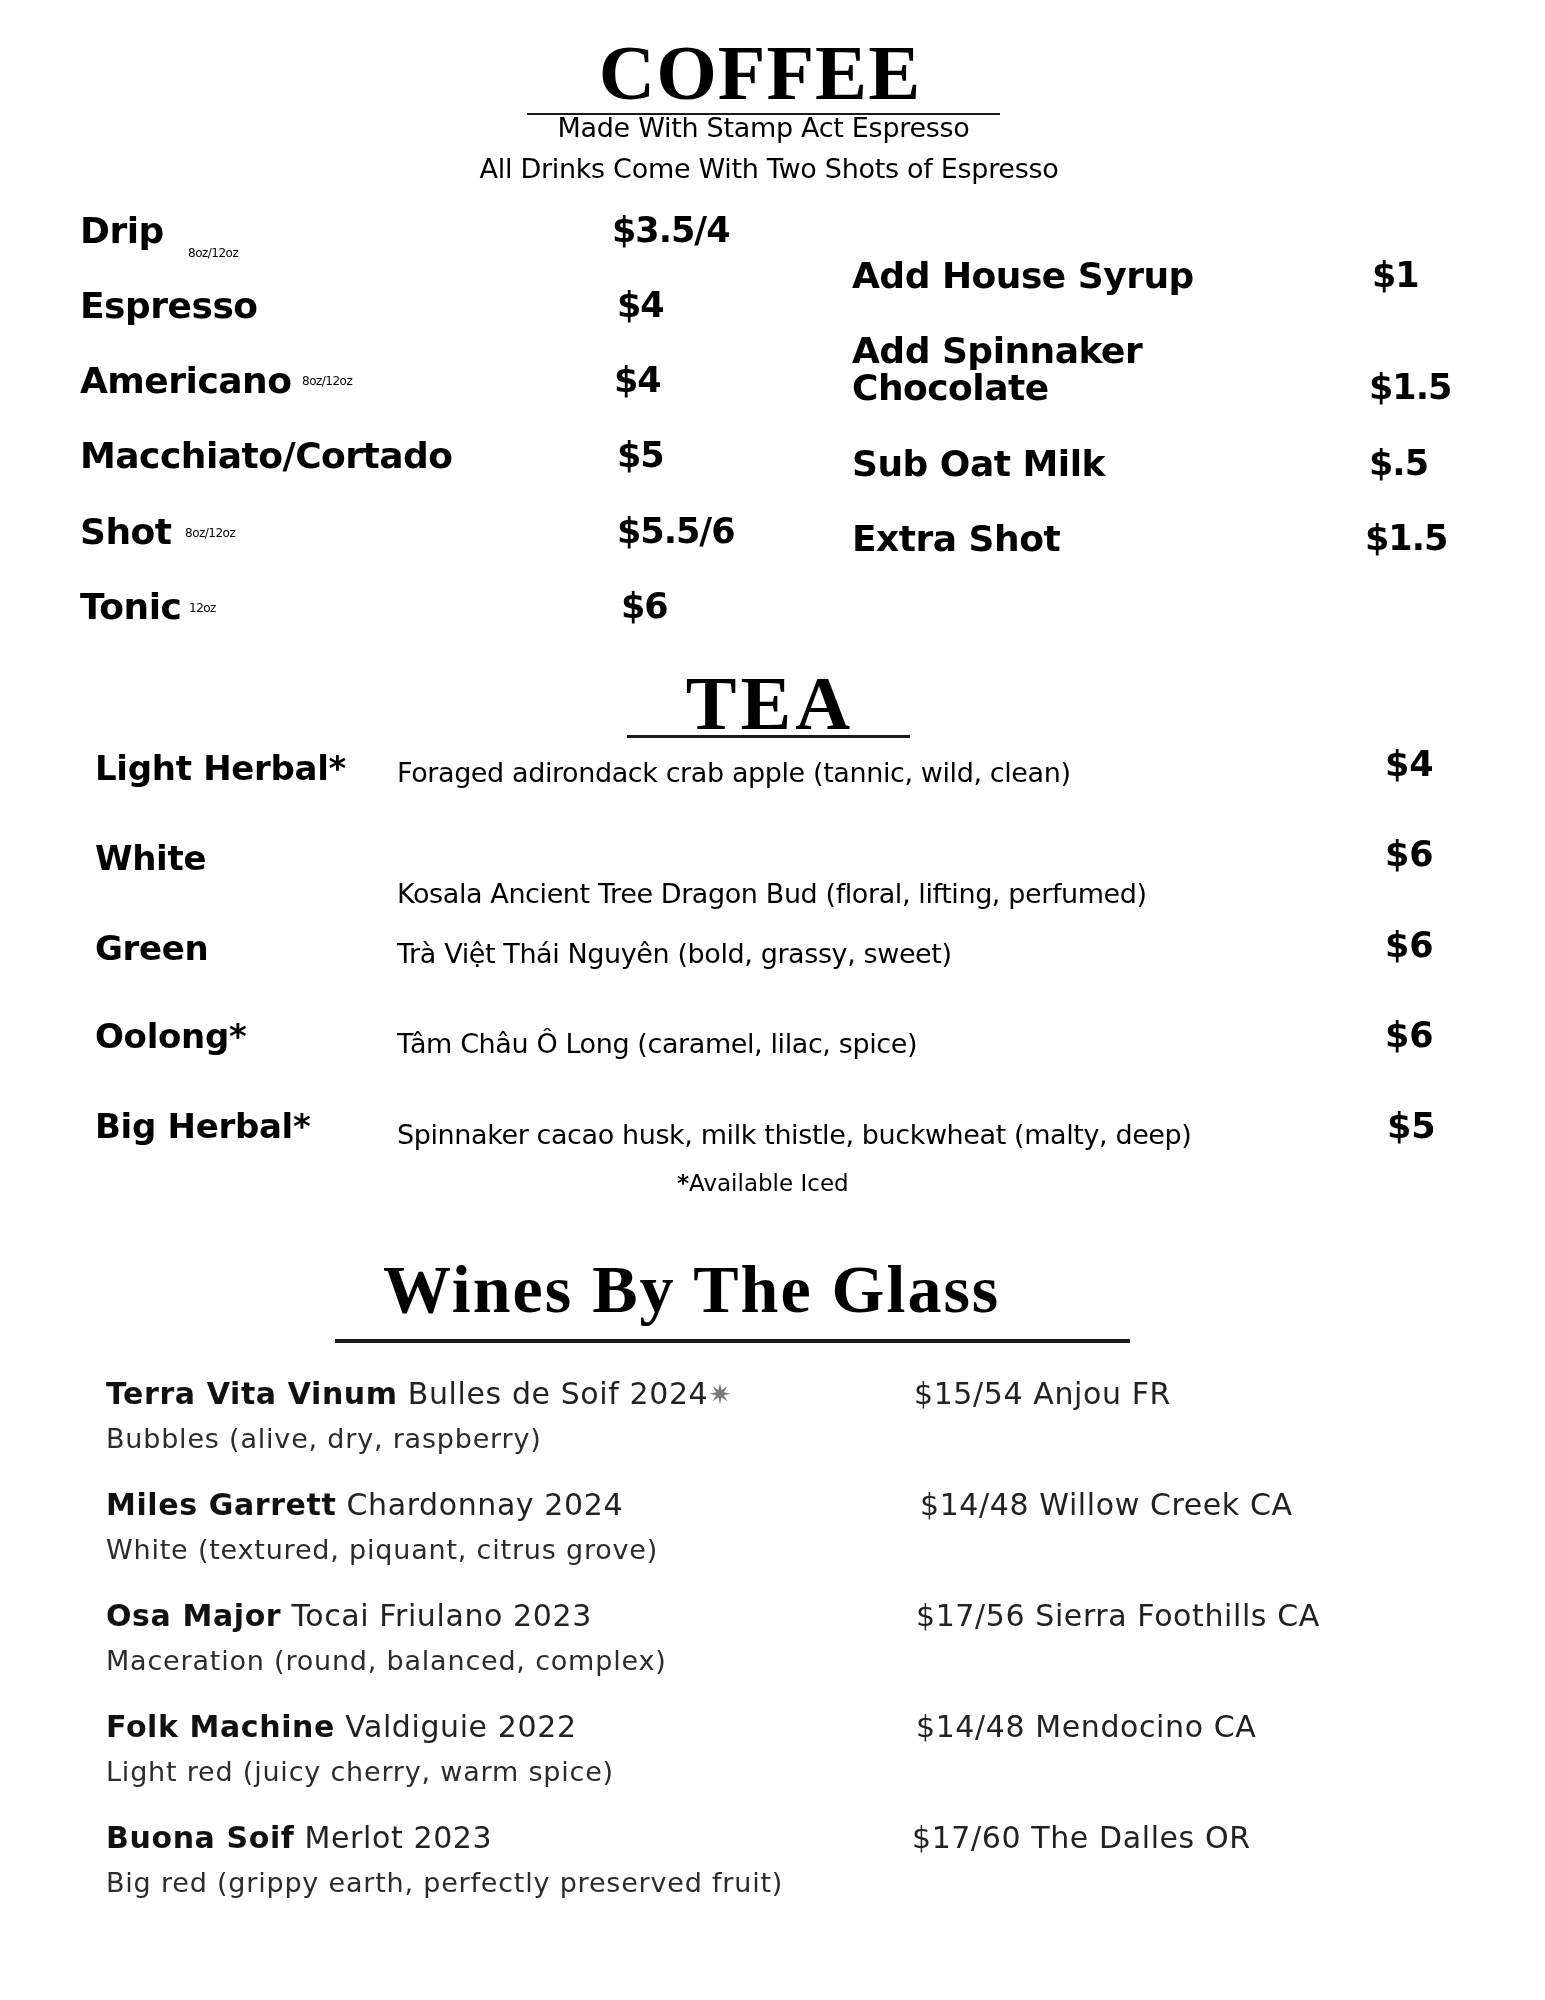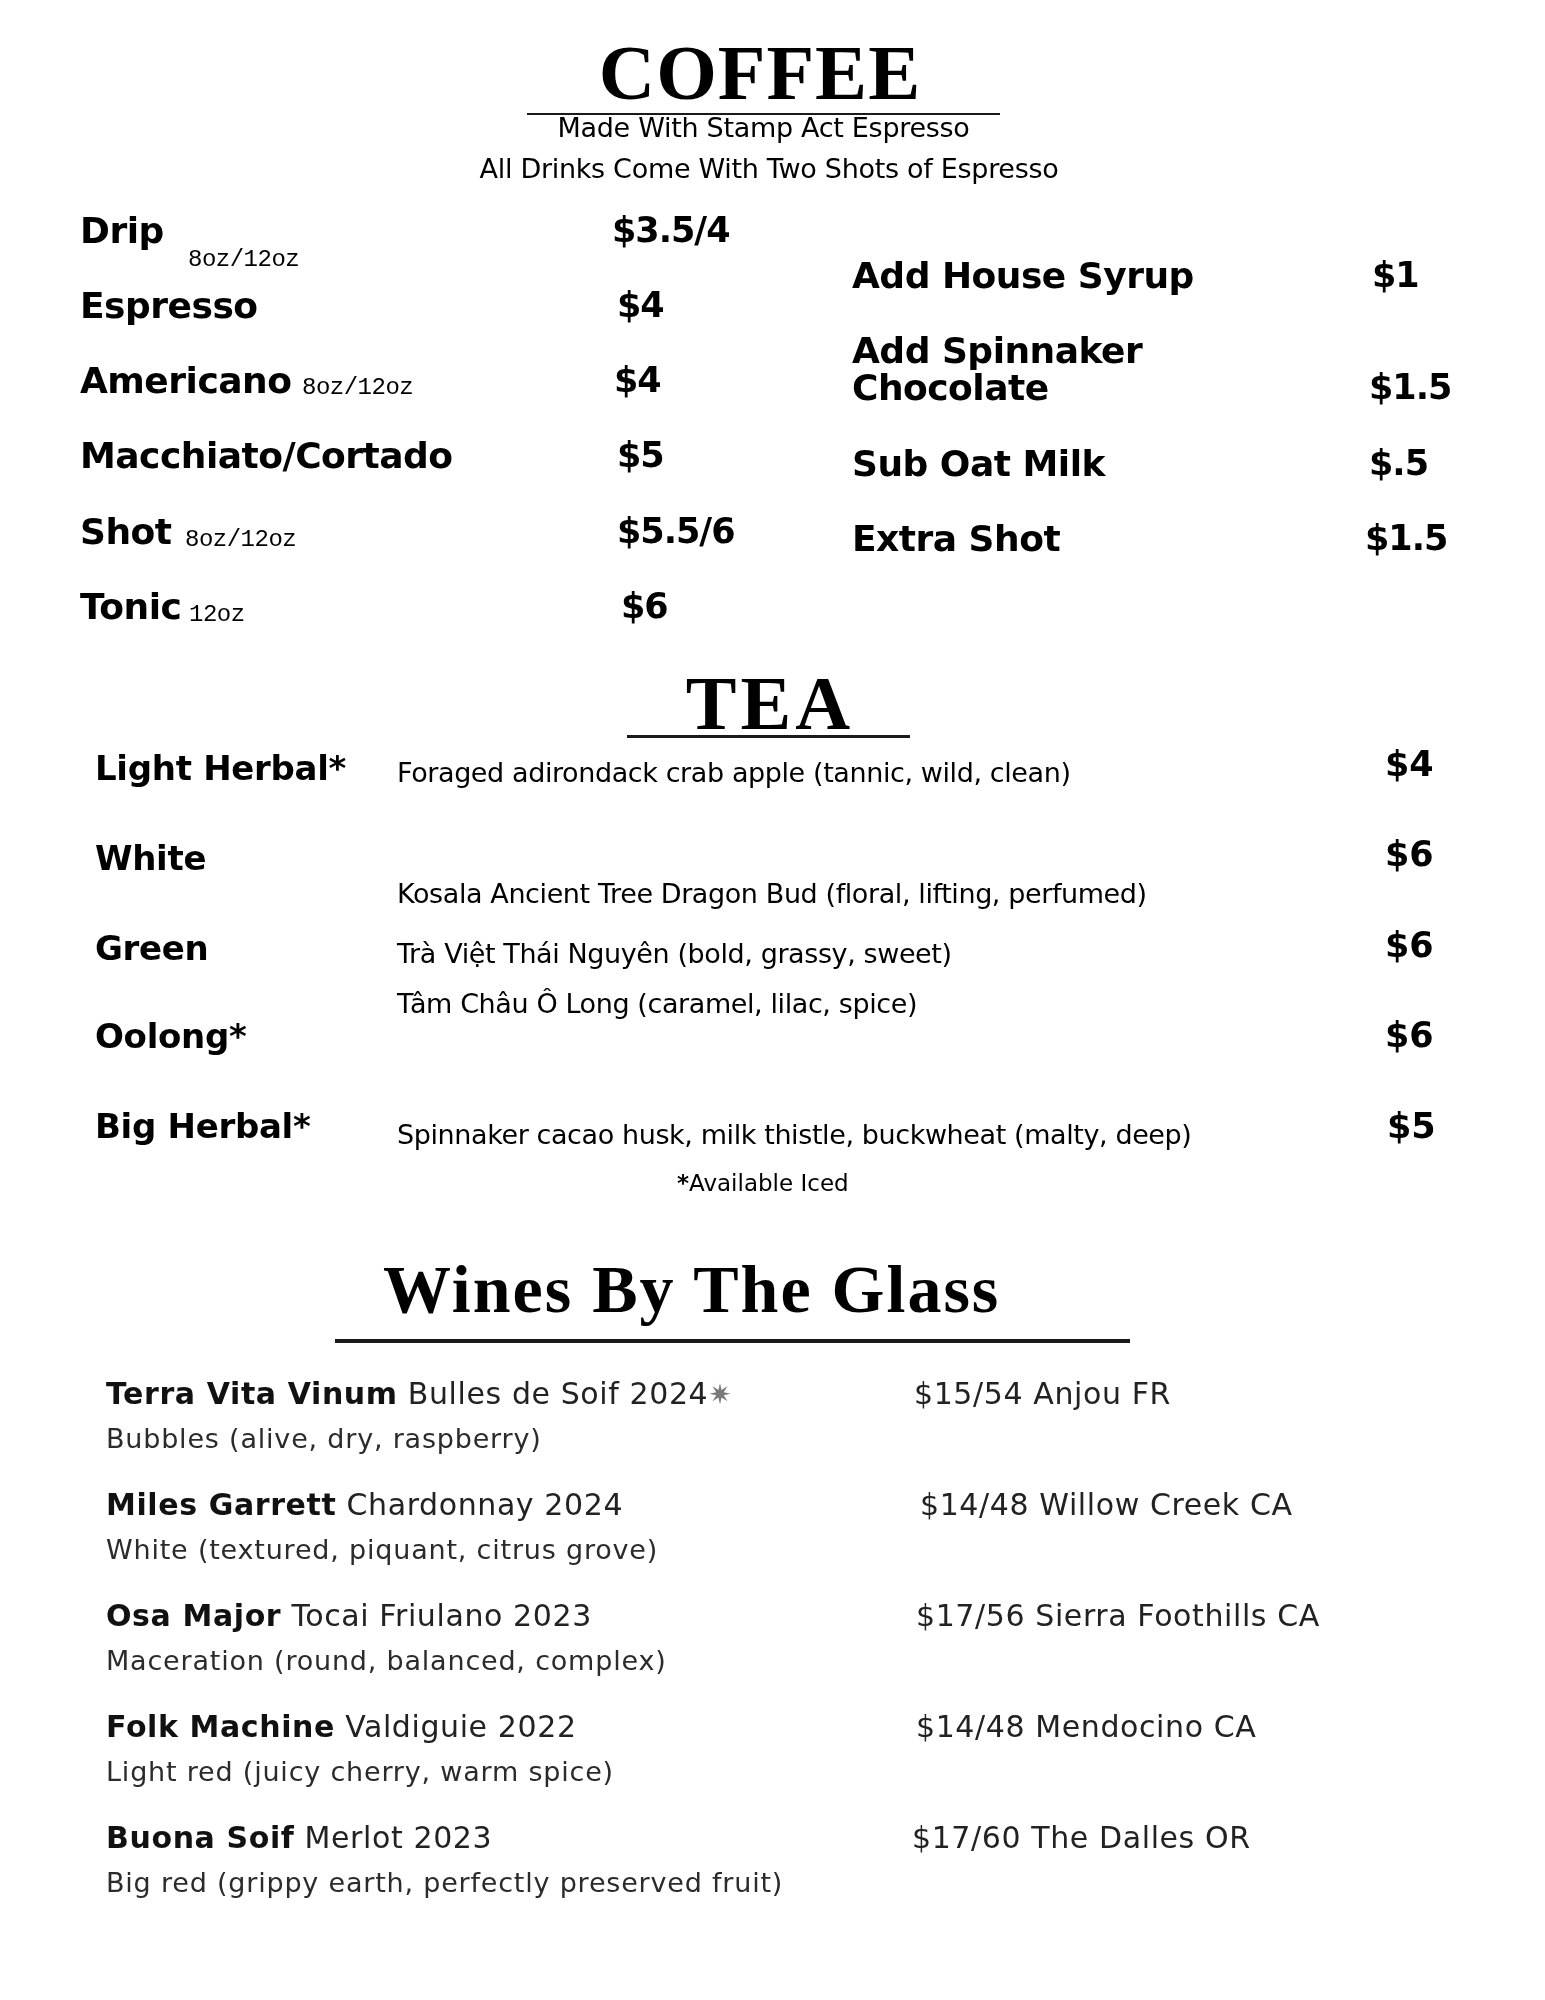--- a/index.html
+++ b/index.html
@@ -3,21 +3,21 @@
   <meta charset="utf-8">
   <style>
     html, body { margin: 0; padding: 0; background: #ffffff; }
     body { width: 1545px; height: 2000px; position: relative; overflow: hidden; color: #000; font-family: "DejaVu Sans", sans-serif; }
     .abs { position: absolute; white-space: nowrap; }
     .serif-title { font-family: "Liberation Serif", "DejaVu Serif", serif; font-weight: bold; }
     .rule { position: absolute; height: 3px; background: #1a1a1a; }
     .b { font-family: "DejaVu Sans", sans-serif; font-weight: bold; }
     .r { font-family: "DejaVu Sans", sans-serif; font-weight: normal; }
     .coffee-name { font-size: 36px; font-weight: bold; letter-spacing: -0.5px; }
-    .size-note { font-size: 24px; font-weight: normal; letter-spacing: -0.5px; font-family: Liberation Mono, monospace; }
+    .size-note { font-size: 12px; font-weight: normal; letter-spacing: -0.5px; }
     .coffee-price { font-size: 35px; font-weight: bold; letter-spacing: -1px; }
     .tea-name { font-size: 34px; font-weight: bold; letter-spacing: -0.3px; }
     .tea-desc { font-size: 27px; font-weight: normal; letter-spacing: -0.4px; }
     .tea-price { font-size: 35px; font-weight: bold; }
     .wine-line { font-size: 30px; color: #222; letter-spacing: 0.6px; }
     .wine-line .producer { font-weight: bold; color: #111; }
     .wine-desc { font-size: 27px; color: #2b2b2b; letter-spacing: 0.8px; }
     .wine-price { font-size: 30px; color: #222; letter-spacing: 0.6px; }
     .star { color: #7a7a7a; font-size: 28px; }
   </style>
@@ -76,21 +76,21 @@
 
   <div class="abs tea-name" style="left:95px; top:838px;">White</div>
   <div class="abs tea-desc" style="left:397px; top:847px;margin-top:31px;">Kosala Ancient Tree Dragon Bud (floral, lifting, perfumed)</div>
   <div class="abs tea-price" style="left:1385px; top:834px;">$6</div>
 
   <div class="abs tea-name" style="left:95px; top:928px;">Green</div>
   <div class="abs tea-desc" style="left:397px; top:938px;">Trà Việt Thái Nguyên (bold, grassy, sweet)</div>
   <div class="abs tea-price" style="left:1385px; top:925px;">$6</div>
 
   <div class="abs tea-name" style="left:95px; top:1016px;">Oolong*</div>
-  <div class="abs tea-desc" style="left:397px; top:988px;">Tâm Châu Ô Long (caramel, lilac, spice)</div>
+  <div class="abs tea-desc" style="left:397px; top:1028px;">Tâm Châu Ô Long (caramel, lilac, spice)</div>
   <div class="abs tea-price" style="left:1385px; top:1015px;">$6</div>
 
   <div class="abs tea-name" style="left:95px; top:1106px;">Big Herbal*</div>
   <div class="abs tea-desc" style="left:397px; top:1119px;">Spinnaker cacao husk, milk thistle, buckwheat (malty, deep)</div>
   <div class="abs tea-price" style="left:1387px; top:1106px;">$5</div>
 
   <div class="abs" style="left:677px; top:1170px; font-size:23px;">
     <span class="b">*</span><span class="r">Available Iced</span>
   </div>
 </div>

